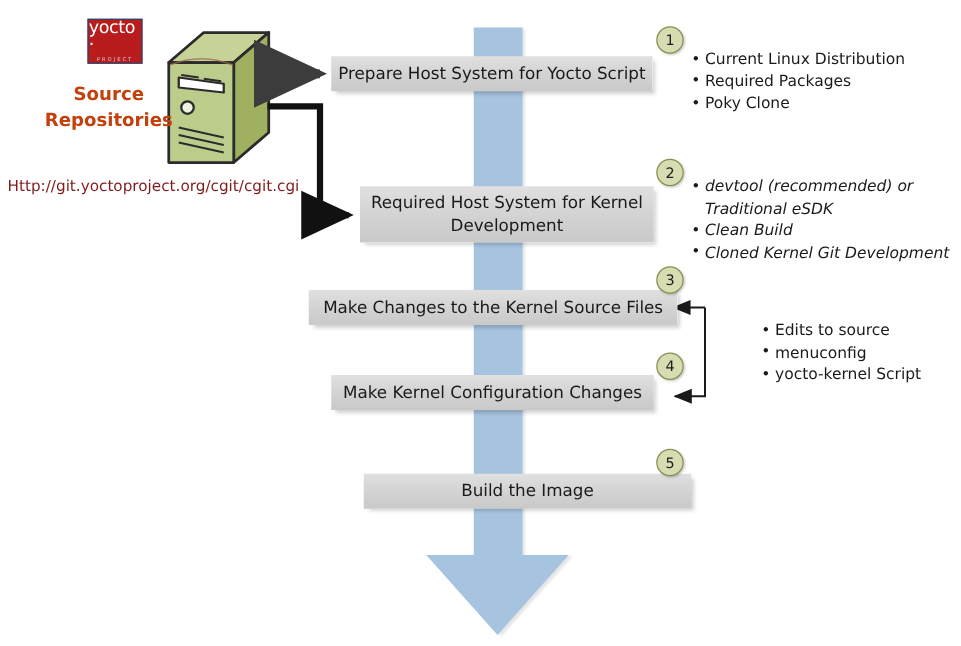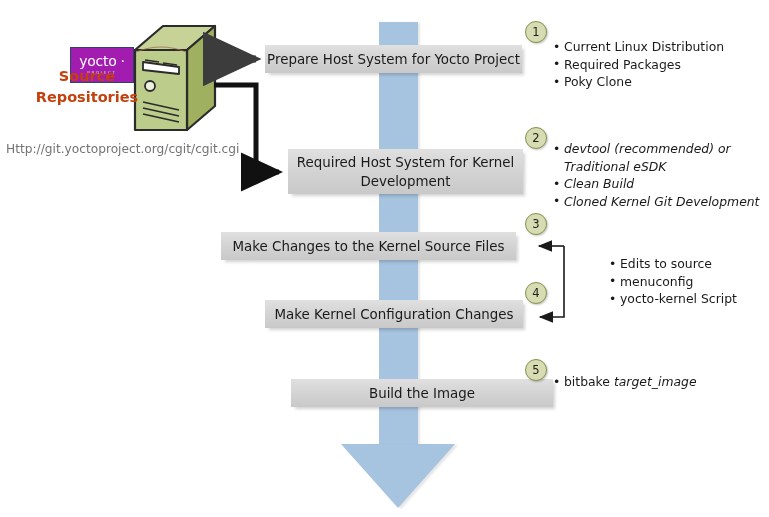--- a/index.html
+++ b/index.html
@@ -42,30 +42,29 @@
     border-right: 57px solid transparent;
     border-top: 64px solid #a6c3df;
     filter: drop-shadow(3px 1px 1px rgba(0,0,0,0.10));
   }
 
   
   .yocto-logo {
     position: absolute;
     left: 70px;
     top: 15px;
-    width: 64px;
+    width: 44px;
     height: 36px;
-    background: #a21caf;
+    background: #b91c1c;
     border: 1px solid #29456b;
     display: flex;
     flex-direction: column;
     align-items: center;
     justify-content: center;
     box-sizing: border-box;
-    margin-top: 32px;
   }
   .yocto-logo-main {
     color: #ffffff;
     font-size: 14px;
     line-height: 14px;
     letter-spacing: -0.3px;
     font-family: "DejaVu Sans", "Liberation Sans", sans-serif;
   }
   .yocto-logo-sub {
     color: #cfcfcf;
@@ -94,41 +93,41 @@
     font-weight: bold;
     font-size: 14.5px;
     line-height: 21px;
     color: #c2410c;
   }
   .repo-url {
     position: absolute;
     left: 6px;
     top: 142px;
     font-size: 12.2px;
-    color: #737373;
+    color: #7f1d1d;
     white-space: nowrap;
   }
 
   
   .pbox {
     position: absolute;
     background: linear-gradient(to bottom, #e0e0e0 0%, #d2d2d2 55%, #c9c9c9 100%);
     box-shadow: 3px 3px 3px -1px rgba(0,0,0,0.18);
     display: flex;
     align-items: center;
     justify-content: center;
     text-align: center;
     font-size: 13.4px;
     line-height: 19px;
     color: #1a1a1a;
     box-sizing: border-box;
   }
   #box-host-yocto  { left: 265px; top: 45px;  width: 257px; height: 28px; }
   #box-host-kernel { left: 288px; top: 149px; width: 235px; height: 45px; }
-  #box-changes     { left: 221px; top: 232px; width: 295px; height: 28px; align-items: center; }
+  #box-changes     { left: 247px; top: 232px; width: 295px; height: 28px; align-items: center; }
   #box-config      { left: 265px; top: 300px; width: 258px; height: 28px; }
   #box-build       { left: 268px; top: 379px; width: 262px; height: 28px; margin-left: 23px; }
 
   
   .step-circle {
     position: absolute;
     width: 22px;
     height: 22px;
     border-radius: 50%;
     background: #d7dcb2;
@@ -245,21 +244,21 @@
       <path d="M214 85 L256 85 L256 172 L279 172" fill="none" stroke="#111111" stroke-width="5" stroke-linejoin="miter" marker-end="url(#arrowBlack)"></path>
     </g>
 
     <g>
       <path d="M564 246 L564 317 L540 317" fill="none" stroke="#1a1a1a" stroke-width="1.6" marker-end="url(#arrowThin)"></path>
       <path d="M564 246 L539 246" fill="none" stroke="#1a1a1a" stroke-width="1.6" marker-end="url(#arrowThin)"></path>
     </g>
   </svg>
 
   <div class="pbox" id="box-host-yocto">
-    <span>Prepare Host System for Yocto Project</span>
+    <span>Prepare Host System for Yocto Script</span>
   </div>
   <div class="pbox" id="box-host-kernel">
     <span>Required Host System for Kernel Development</span>
   </div>
   <div class="pbox" id="box-changes">
     <span>Make Changes to the Kernel Source Files</span>
   </div>
   <div class="pbox" id="box-config">
     <span>Make Kernel Configuration Changes</span>
   </div>
@@ -302,17 +301,16 @@
   <div class="notes" id="notes-3">
     <ul>
       <li>Edits to source</li>
       <li>menuconfig</li>
       <li>yocto-kernel Script</li>
     </ul>
   </div>
 
   <div class="notes" id="notes-5">
     <ul>
-      <li><span>bitbake </span><span class="italic-term">target_image</span></li>
     </ul>
   </div>
 
 </div>
 
 </body></html>

